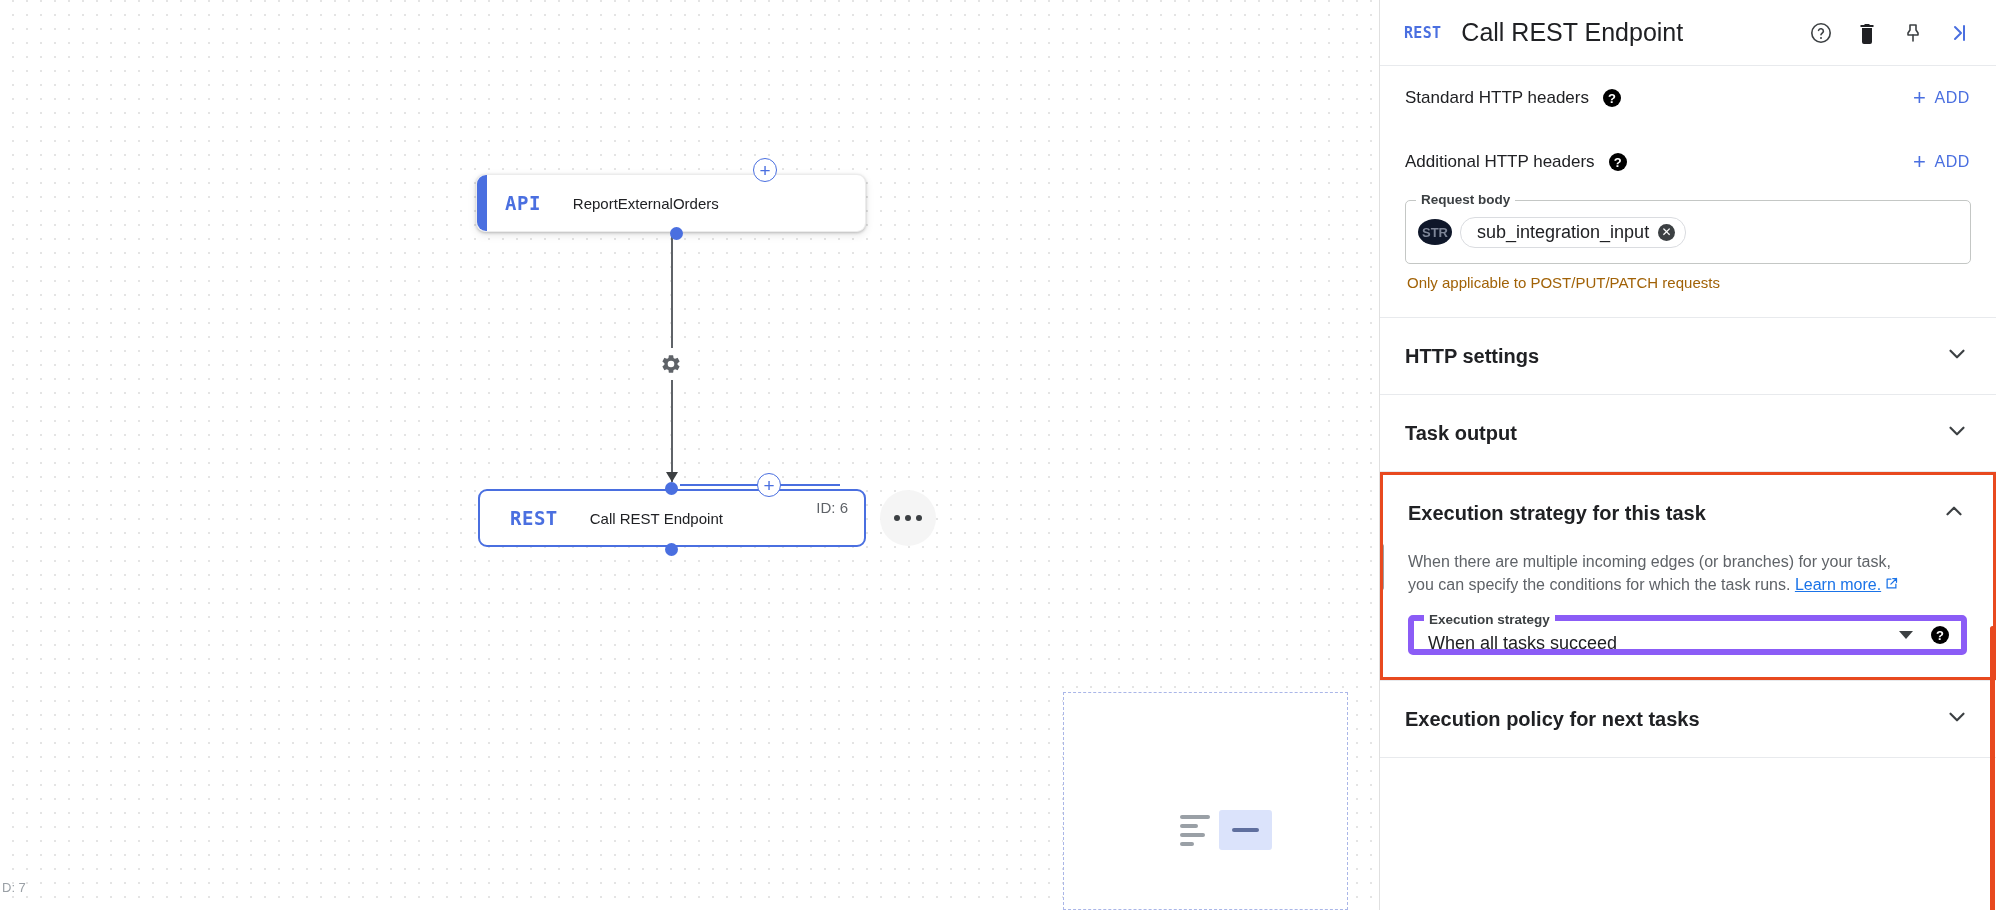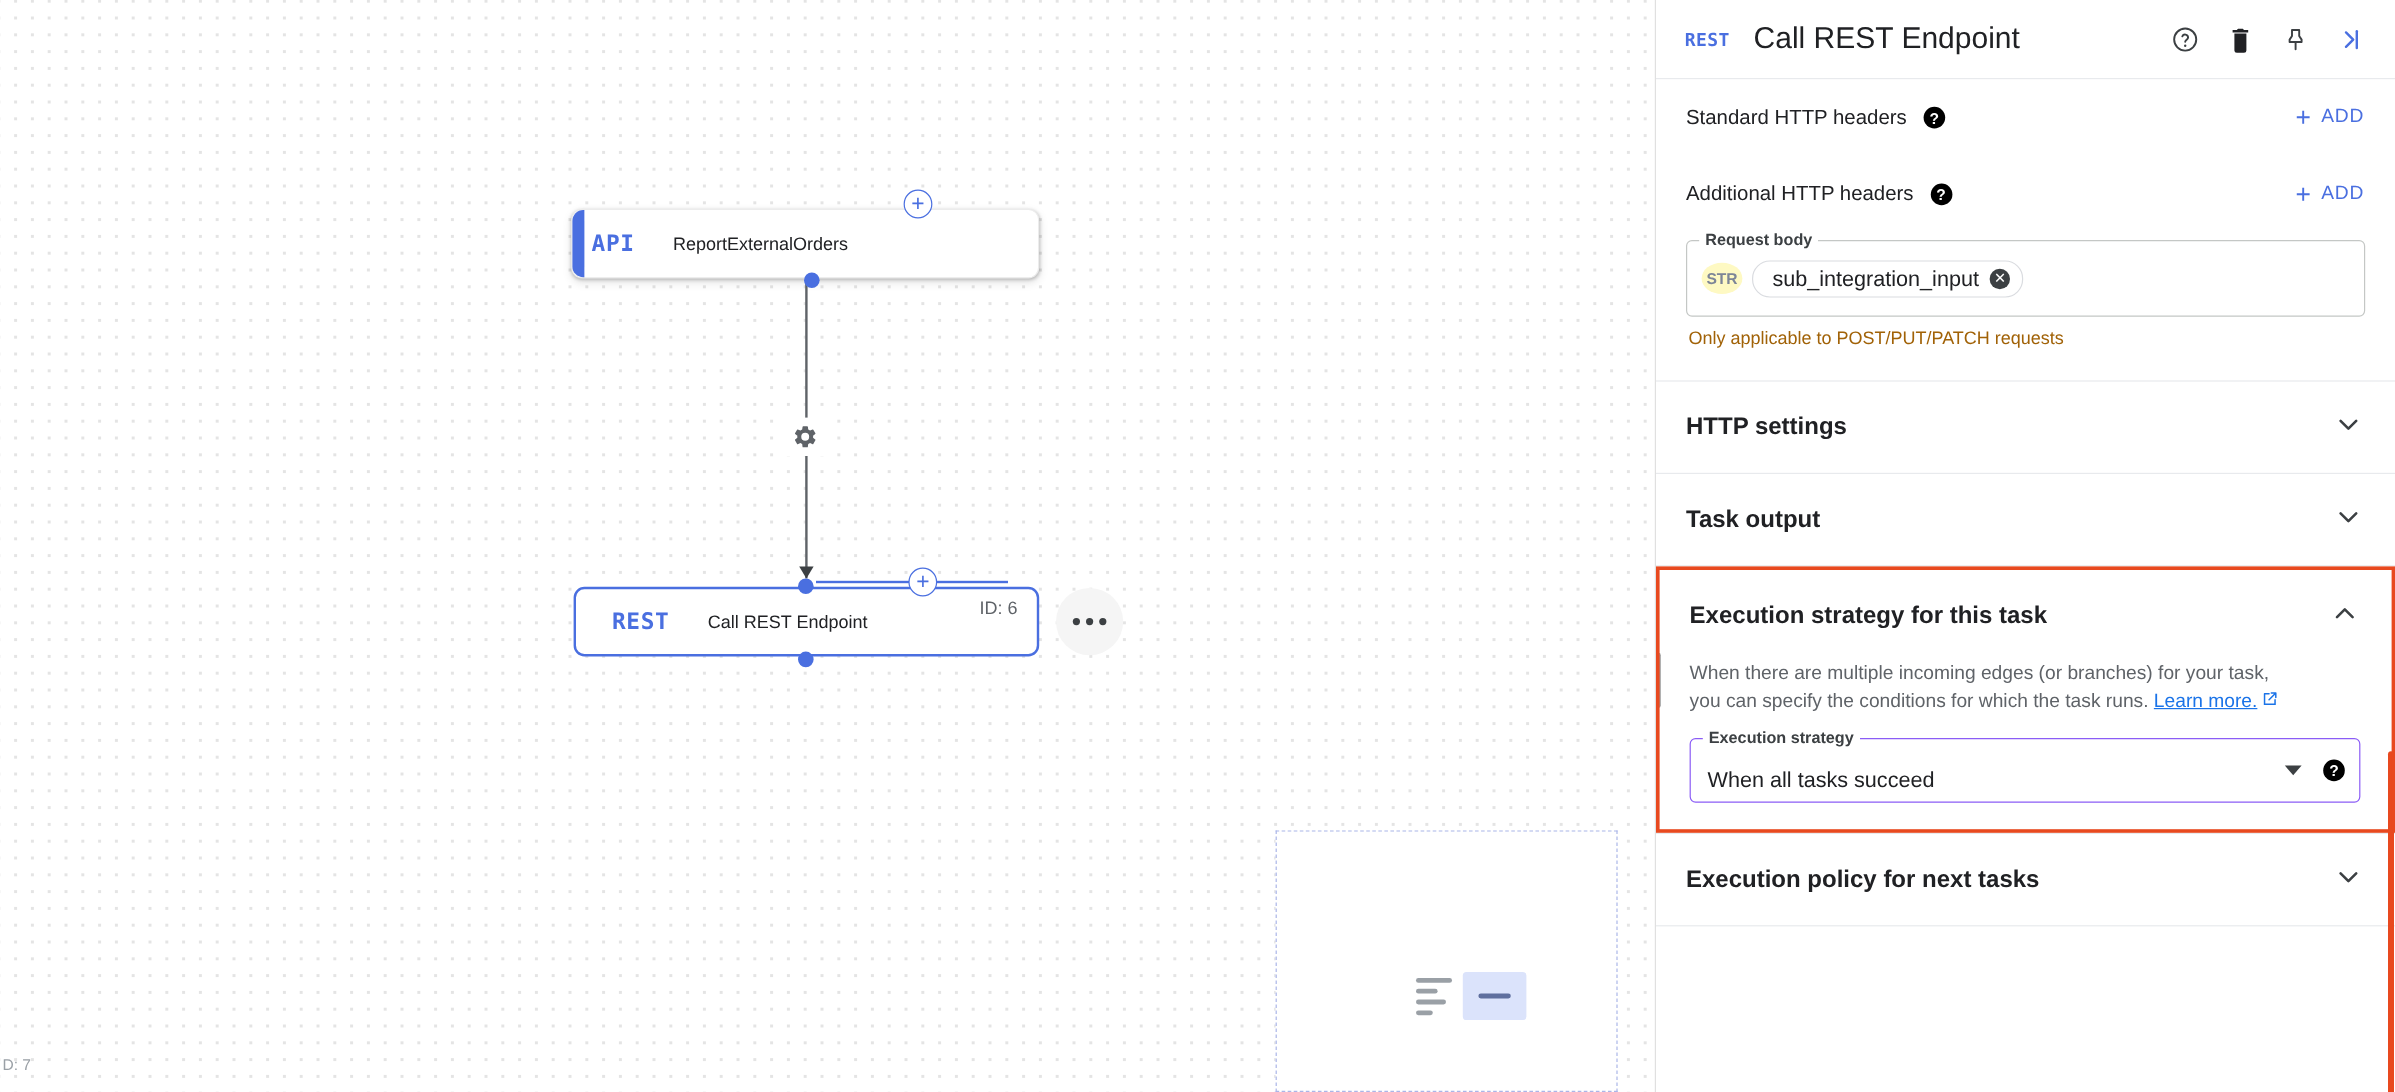--- a/index.html
+++ b/index.html
@@ -43,21 +43,21 @@
     border: 2.3px solid #4a6fe0;
     background: #fff;
   }
   .node-type {
     font-family: "DejaVu Sans Mono", "Liberation Mono", monospace;
     font-weight: 700;
     font-size: 19px;
     color: #4a6fe0;
     letter-spacing: .5px;
   }
-  .node-api .node-type { margin-left: 16px; }
+  .node-api .node-type { margin-left: 28px; }
   .node-rest .node-type { margin-left: 30px; }
   .node-label {
     font-size: 15px;
     color: #202124;
     margin-left: 32px;
   }
   .node-id {
     position: absolute; right: 16px; top: 8px;
     font-size: 15px; color: #5f6368;
   }
@@ -212,21 +212,21 @@
     display: flex; align-items: center;
     padding: 16px 12px;
   }
   .field-legend {
     position: absolute; left: 10px; top: -9px;
     background: #fff; padding: 0 5px;
     font-size: 13.5px; font-weight: 700; color: #3c4043;
   }
   .str-badge {
     width: 34px; height: 26px; border-radius: 50%;
-    background: #fef9c3; color: #7d8597;
+    background: #0f172a; color: #7d8597;
     font-size: 13px; font-weight: 700;
     display: flex; align-items: center; justify-content: center;
     flex-shrink: 0;
   }
   .chip {
     display: inline-flex; align-items: center; gap: 9px;
     border: 1px solid #dadce0; border-radius: 15px;
     padding: 4px 10px 4px 16px;
     margin-left: 8px;
     font-size: 18px; color: #202124;
@@ -264,23 +264,23 @@
   .strategy-desc {
     padding: 0 26px 0 25px;
     font-size: 16px; color: #5f6368; line-height: 1.42;
   }
   .strategy-desc a { color: #1a73e8; text-decoration: underline; }
   .ext-link { display: inline-block; vertical-align: -1px; margin-left: 3px; }
 
   .select-field {
     position: relative;
     margin: 18px 26px 22px 25px;
-    border: 1px solid #8b5cf6;
+    border: 6px solid #8b5cf6;
     border-radius: 5px;
-    height: 54px;
+    height: 40px;
     display: flex; align-items: center;
     padding: 0 12px 0 14px;
     cursor: pointer;
   }
   .select-value { font-size: 18px; color: #202124; flex: 1; margin-top: 16px; }
   .caret {
     width: 0; height: 0;
     border-left: 7px solid transparent;
     border-right: 7px solid transparent;
     border-top: 8px solid #3c4043;

